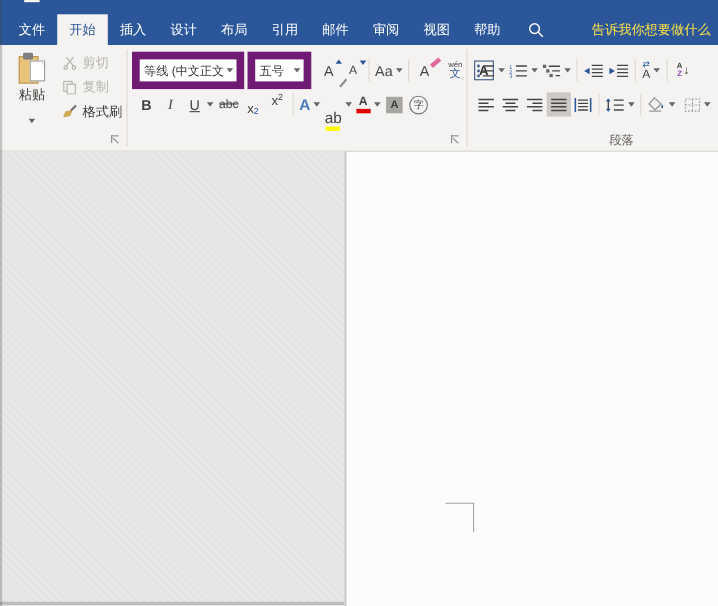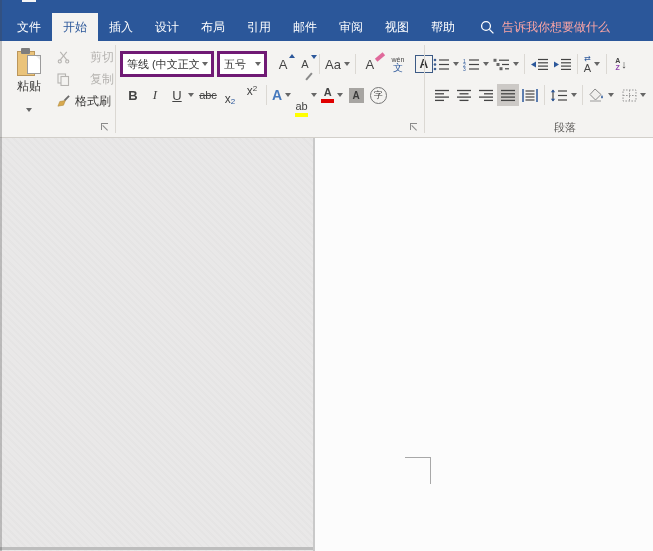--- a/index.html
+++ b/index.html
@@ -3,21 +3,21 @@
 <meta charset="utf-8">
 <style>
   html,body{margin:0;padding:0;width:653px;height:551px;overflow:hidden;
     font-family:"Liberation Sans","DejaVu Sans",sans-serif;background:#fff;position:relative;}
   
   .titlebar{position:absolute;left:0;top:0;width:653px;height:41px;background:#2b579a;}
   .qat-sliver{position:absolute;left:22px;top:0;width:14px;height:2px;background:#f5f5f5;}
   .tabrow{position:absolute;left:6px;top:13px;height:28px;display:flex;align-items:stretch;white-space:nowrap;}
   .tab{padding:0 11px;line-height:28px;font-size:12px;color:#fff;cursor:default;}
   .tab.selected{background:#f4f3f1;color:#2b579a;}
-  .searchbox{display:flex;align-items:center;margin-left:14px;color:#fca5a5;font-size:12px;}
+  .searchbox{display:flex;align-items:center;margin-left:14px;color:#fde047;font-size:12px;gap:36px;}
   .searchbox .mag{margin-right:7px;display:inline-flex;}
   
   .ribbon{position:absolute;left:0;top:41px;width:653px;height:96px;background:#f4f3f1;border-bottom:1px solid #d2cfca;}
   .vsep{position:absolute;top:4px;height:88px;width:1px;background:#dbd8d3;}
   .grp{position:absolute;top:0;height:96px;}
   .grp-label{position:absolute;bottom:2px;left:0;right:0;text-align:center;font-size:11px;color:#605e5c;}
   .launcher{position:absolute;bottom:5px;width:9px;height:9px;}
   .launcher::before{content:"";position:absolute;left:0;top:0;width:6px;height:6px;border-left:1px solid #8a8a8a;border-top:1px solid #8a8a8a;}
   .launcher::after{content:"";position:absolute;left:2px;top:2px;width:7px;height:1px;background:#8a8a8a;transform:rotate(45deg);transform-origin:0 0;}
   .dd{display:inline-block;width:0;height:0;border-left:3px solid transparent;border-right:3px solid transparent;border-top:4px solid #666;margin-left:3px;}
@@ -26,26 +26,26 @@
   .btn.sel{background:#ccc9c6;}
   
   .paste-btn{position:absolute;left:7px;top:5px;width:44px;height:72px;text-align:center;font-size:12px;color:#3b3a39;}
   .clip-icon{width:26px;height:28px;margin:2px auto 2px;position:relative;}
   .clip-body{position:absolute;left:1px;top:3px;width:16px;height:23px;background:#eac37a;border:1px solid #bb965a;}
   .clip-clip{position:absolute;left:5px;top:0;width:9px;height:6px;background:#7e7e7e;border-radius:1px;}
   .clip-page{position:absolute;right:1px;top:7px;width:12px;height:17px;background:#fff;border:1px solid #9b9b9b;}
   .clip-fold{position:absolute;right:0;top:0;width:0;height:0;border-top:4px solid #e9e9e9;border-left:4px solid transparent;}
   .small-col{position:absolute;left:56px;top:5px;width:58px;}
   .small-btn{display:flex;align-items:center;height:22px;font-size:12px;color:#3b3a39;white-space:nowrap;}
-  .small-btn.disabled{color:#b6b4b1;gap:15px;}
+  .small-btn.disabled{color:#b6b4b1;}
   .small-btn .ic{width:15px;margin-right:4px;display:inline-flex;justify-content:center;}
   
   .frow1{position:absolute;left:4px;top:11px;height:24px;display:flex;align-items:center;}
   .frow2{position:absolute;left:6px;top:42px;height:24px;display:flex;align-items:center;}
-  .combo{height:20px;background:#fff;border:3px solid #701a75;display:flex;align-items:center;font-size:11px;color:#333;}
+  .combo{height:20px;background:#fff;border:7px solid #701a75;display:flex;align-items:center;font-size:11px;color:#333;}
   .combo .val{padding:0 2px 0 4px;overflow:hidden;white-space:nowrap;flex:1;}
   .combo .dd{margin:0 3px 0 1px;}
   .stack{display:flex;flex-direction:column;align-items:center;line-height:1;}
   .bar{width:13px;height:4px;margin-top:1px;}
   .tri-up{position:absolute;right:-1px;top:1px;width:0;height:0;border-left:3px solid transparent;border-right:3px solid transparent;border-bottom:4px solid #2b579a;}
   .tri-dn{position:absolute;right:-1px;top:2px;width:0;height:0;border-left:3px solid transparent;border-right:3px solid transparent;border-top:4px solid #2b579a;}
   .eraser{position:absolute;right:-4px;top:2px;width:10px;height:4px;background:#e0699b;transform:rotate(-40deg);}
   .pen{position:absolute;right:-2px;top:-1px;width:2px;height:9px;background:#8a8a8a;transform:rotate(40deg);}
   .boxA{border:1px solid #3c5a85;width:16px;height:16px;display:flex;align-items:center;justify-content:center;font-size:12px;font-weight:bold;color:#333;}
   .shadeA{background:#a7a5a2;width:15px;height:15px;display:flex;align-items:center;justify-content:center;font-size:10px;font-weight:bold;color:#3a3a3a;}
@@ -205,21 +205,21 @@
         <span>x</span>
         <span class="s">2</span>
       </div>
       <span class="divider"></span>
       <div class="btn">
         <span style="color:#4679bd;font-weight:bold;font-size:14px;">A</span>
         <span class="dd"></span>
       </div>
       <div class="btn">
         <span class="stack" style="position:relative;">
-          <span style="font-size:11px;color:#444;margin-top:28px;">ab</span>
+          <span style="font-size:14px;color:#444;margin-top:28px;">ab</span>
           <span class="bar" style="background:#ffff00;"></span>
           <span class="pen"></span>
         </span>
         <span class="dd"></span>
       </div>
       <div class="btn">
         <span class="stack">
           <span style="font-size:11px;font-weight:bold;color:#444;">A</span>
           <span class="bar" style="background:#e00000;"></span>
         </span>

